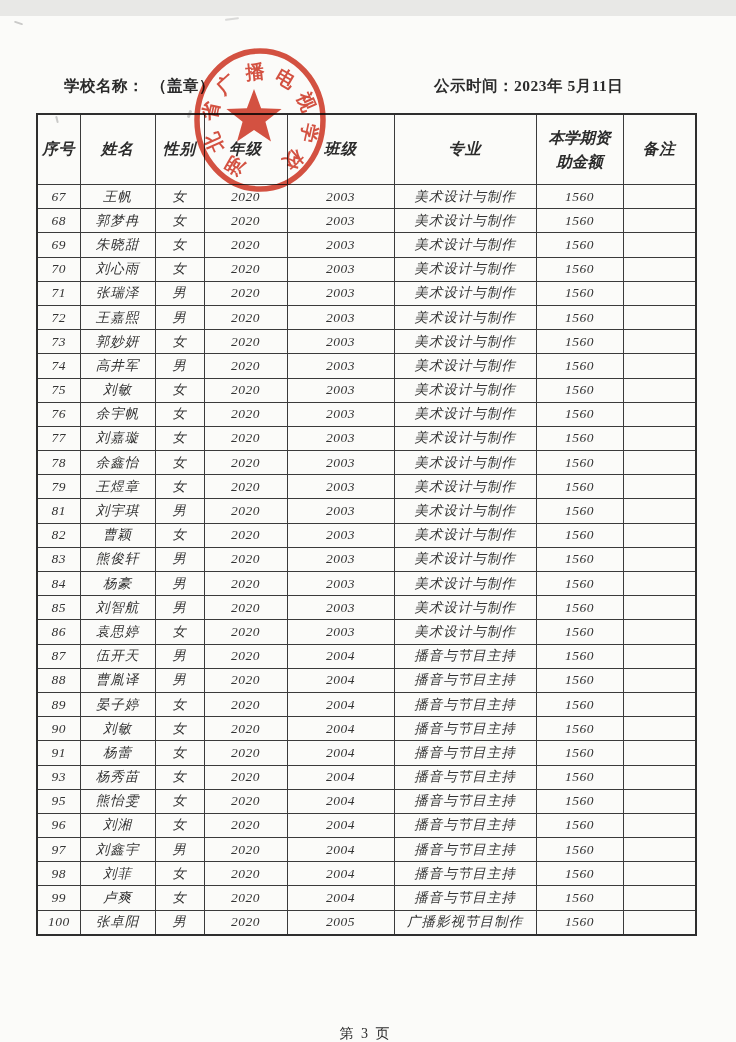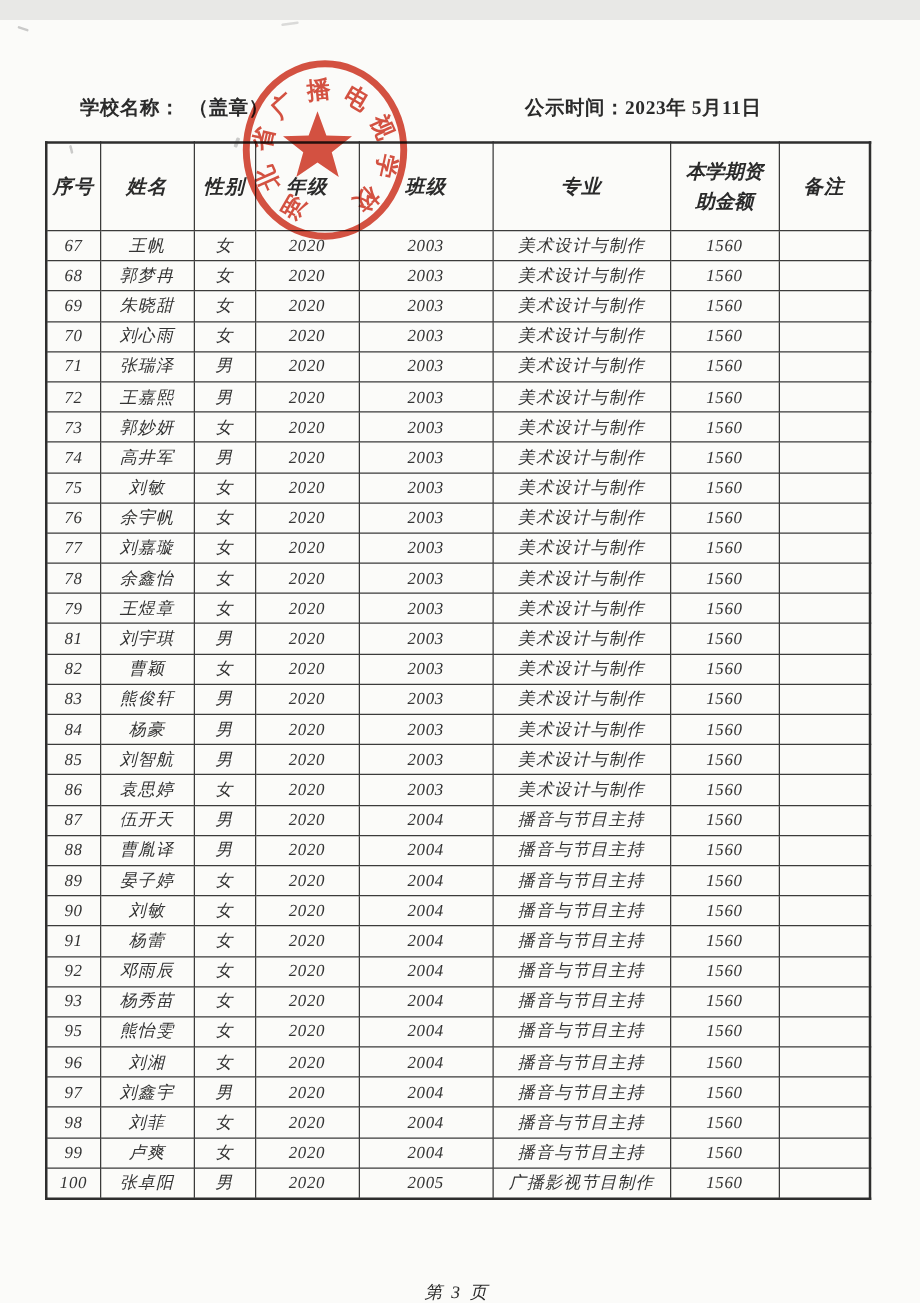--- a/index.html
+++ b/index.html
@@ -17,21 +17,21 @@
   .speck.s1 { left:14px; top:6px; width:9px; height:2px; transform:rotate(18deg); }
   .speck.s2 { left:56px; top:100px; width:2px; height:7px; transform:rotate(-14deg); }
   .speck.s3 { left:188px; top:94px; width:3px; height:8px; transform:rotate(20deg); }
   .speck.s4 { left:225px; top:2px; width:14px; height:2px; transform:rotate(-8deg); opacity:.3; }
 
   .doc-header {
     position:absolute; top:60px; left:0; width:736px;
     font-size:15.5px; font-weight:bold; letter-spacing:.5px;
   }
   .school-line { position:absolute; left:64px; top:0; display:flex; gap:7px; white-space:nowrap; }
-  .publish-line { position:absolute; left:420px; top:0; white-space:nowrap; }
+  .publish-line { position:absolute; left:434px; top:0; white-space:nowrap; }
 
   table.roster {
     position:absolute; left:36px; top:97px;
     width:659px;
     border-collapse:collapse; table-layout:fixed;
     z-index:1;
     font-style:italic;
   }
   .roster th, .roster td {
     border:1.4px solid #3b3b3b;
@@ -52,21 +52,21 @@
   .seal {
     position:absolute; left:190px; top:30px;
     z-index:2; opacity:.88;
     mix-blend-mode:multiply;
     pointer-events:none;
   }
   .seal text { font-family:"Liberation Serif","DejaVu Serif",serif; }
 
   .doc-footer {
     position:absolute; left:36px; top:1009px; width:659px;
-    text-align:center; font-size:14px; letter-spacing:2px;font-style:italic;
+    text-align:center; font-size:14px; letter-spacing:2px;
   }
 </style>
 </head>
 <body>
 
 <div class="page">
 
   <span class="speck s1"></span>
   <span class="speck s2"></span>
   <span class="speck s3"></span>
@@ -338,30 +338,20 @@
           <td class="num">91</td>
           <td>杨蕾</td>
           <td>女</td>
           <td class="num">2020</td>
           <td class="num">2004</td>
           <td>播音与节目主持</td>
           <td class="num">1560</td>
           <td></td>
         </tr>
         <tr>
-          <td class="num">92</td>
-          <td>邓雨辰</td>
-          <td>女</td>
-          <td class="num">2020</td>
-          <td class="num">2004</td>
-          <td>播音与节目主持</td>
-          <td class="num">1560</td>
-          <td></td>
-        </tr>
-        <tr>
           <td class="num">93</td>
           <td>杨秀苗</td>
           <td>女</td>
           <td class="num">2020</td>
           <td class="num">2004</td>
           <td>播音与节目主持</td>
           <td class="num">1560</td>
           <td></td>
         </tr>
         <tr>

